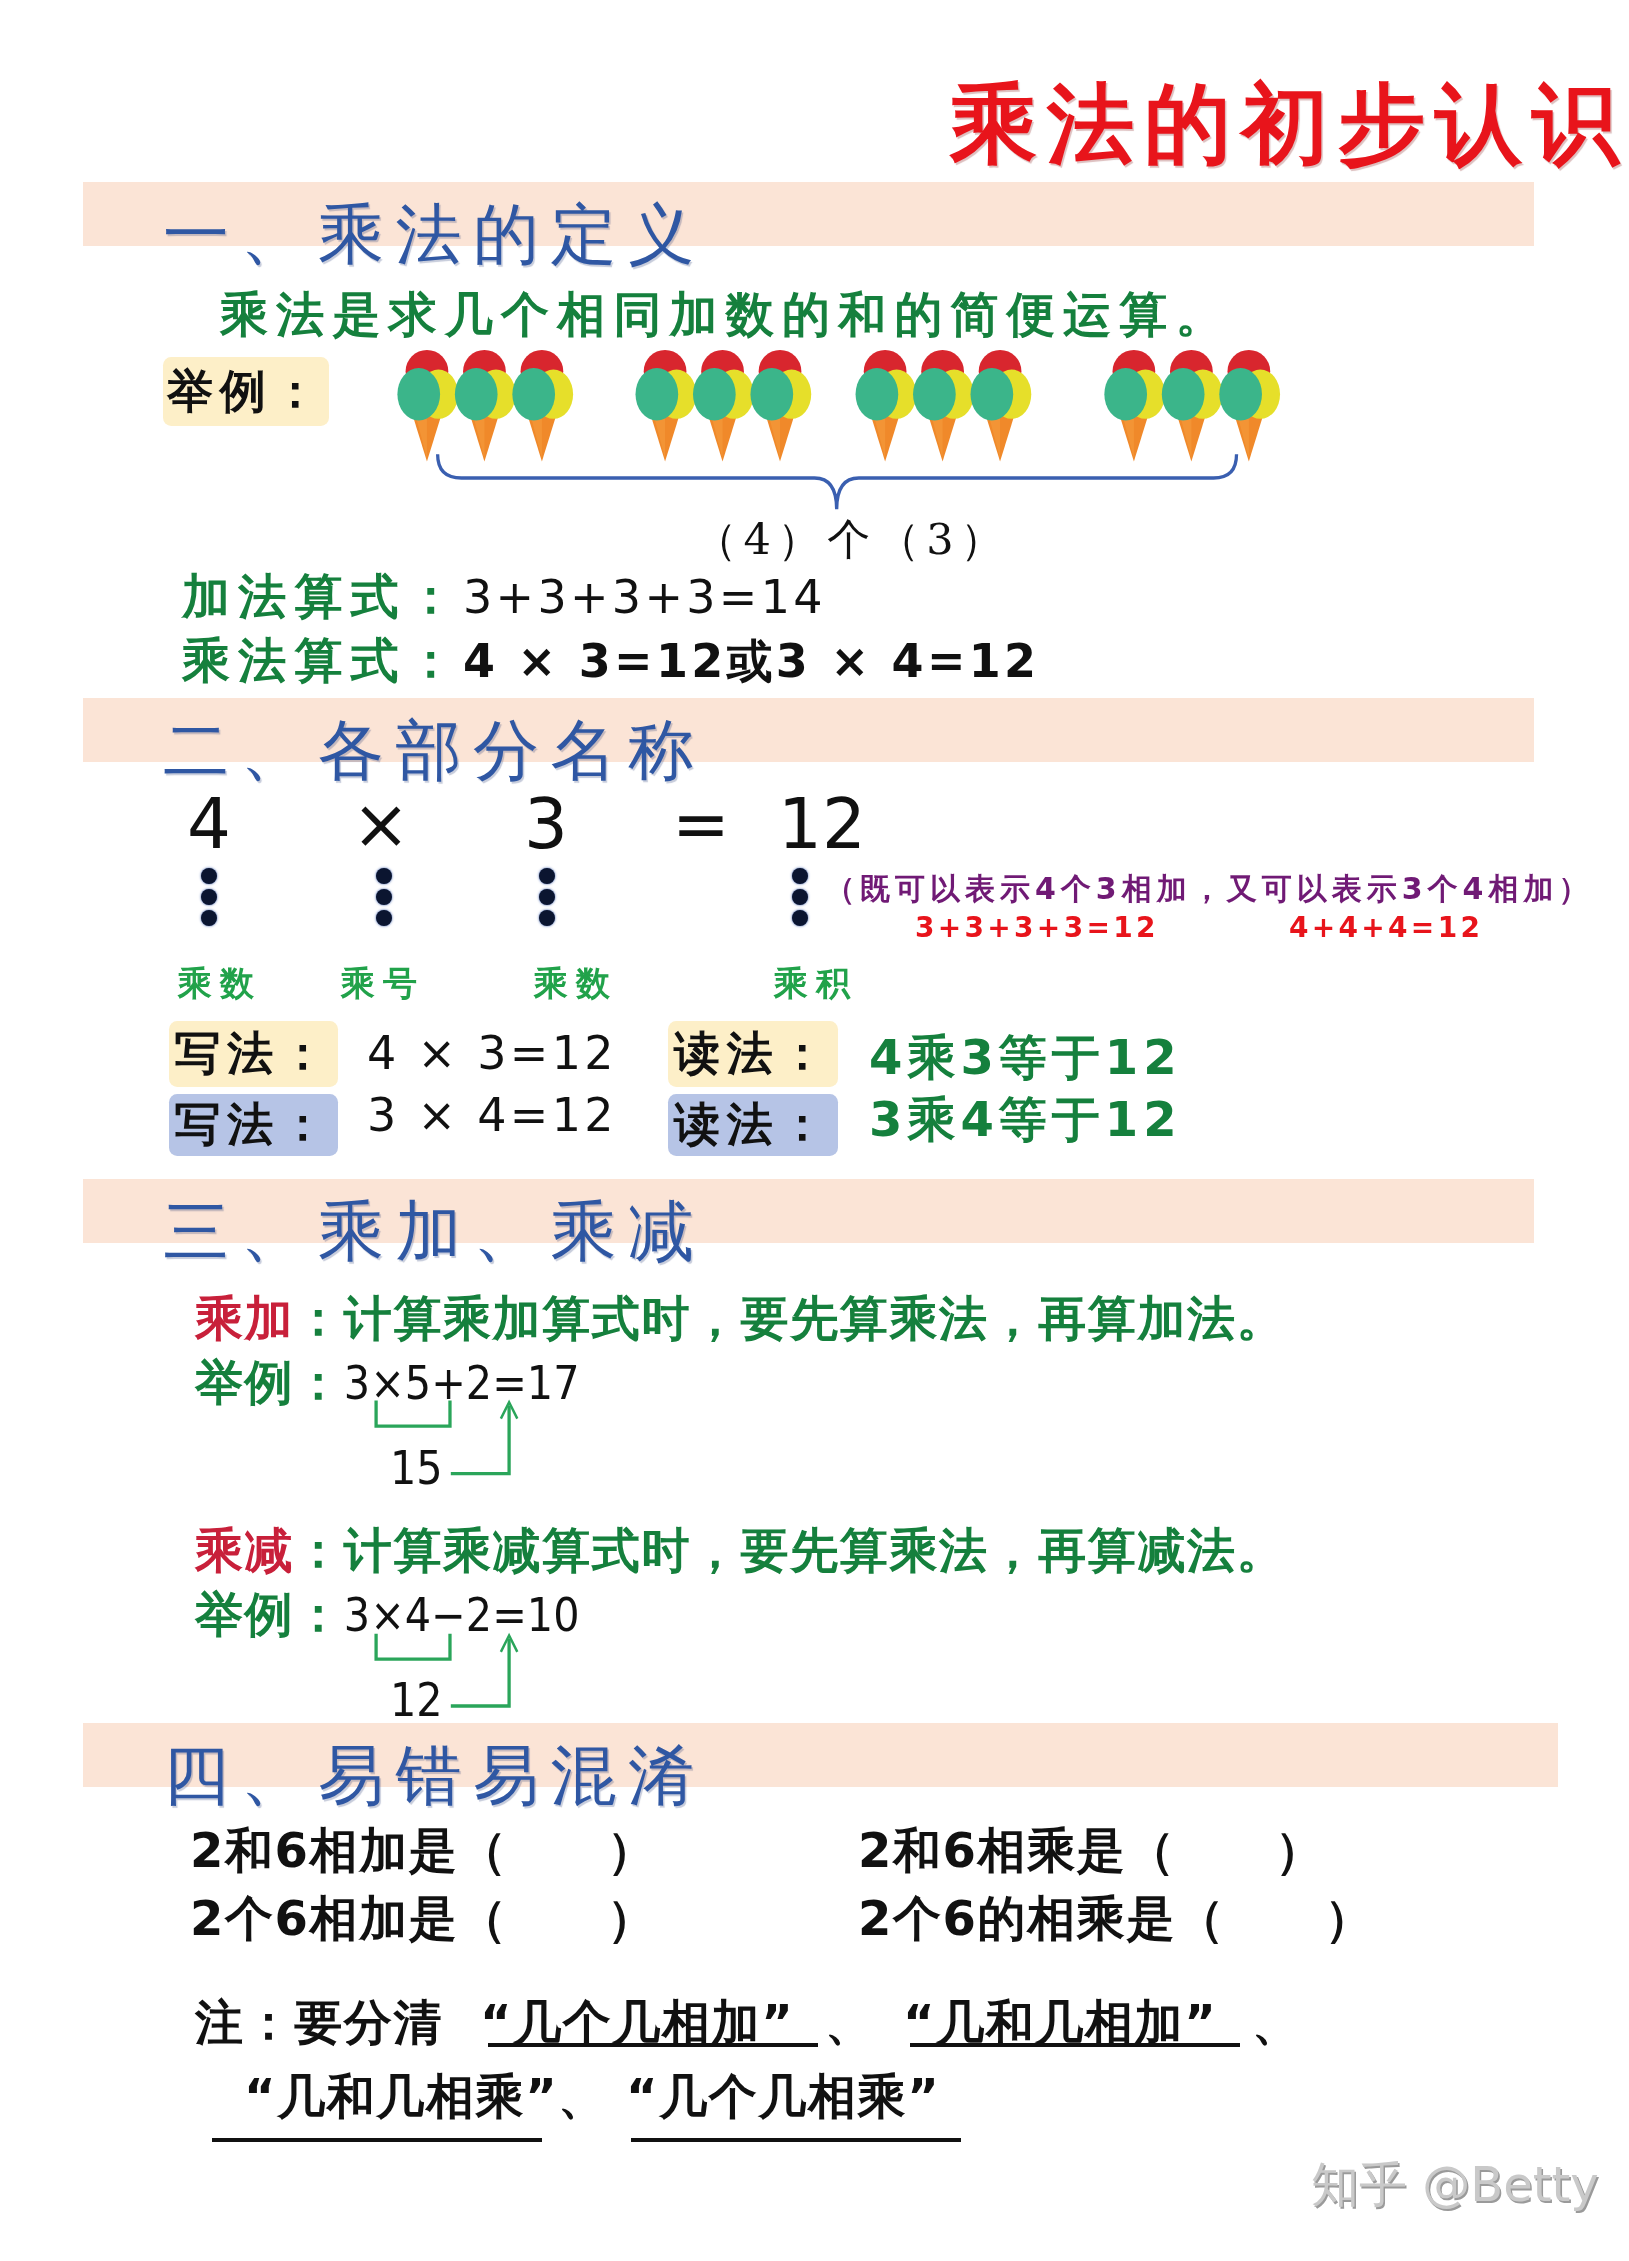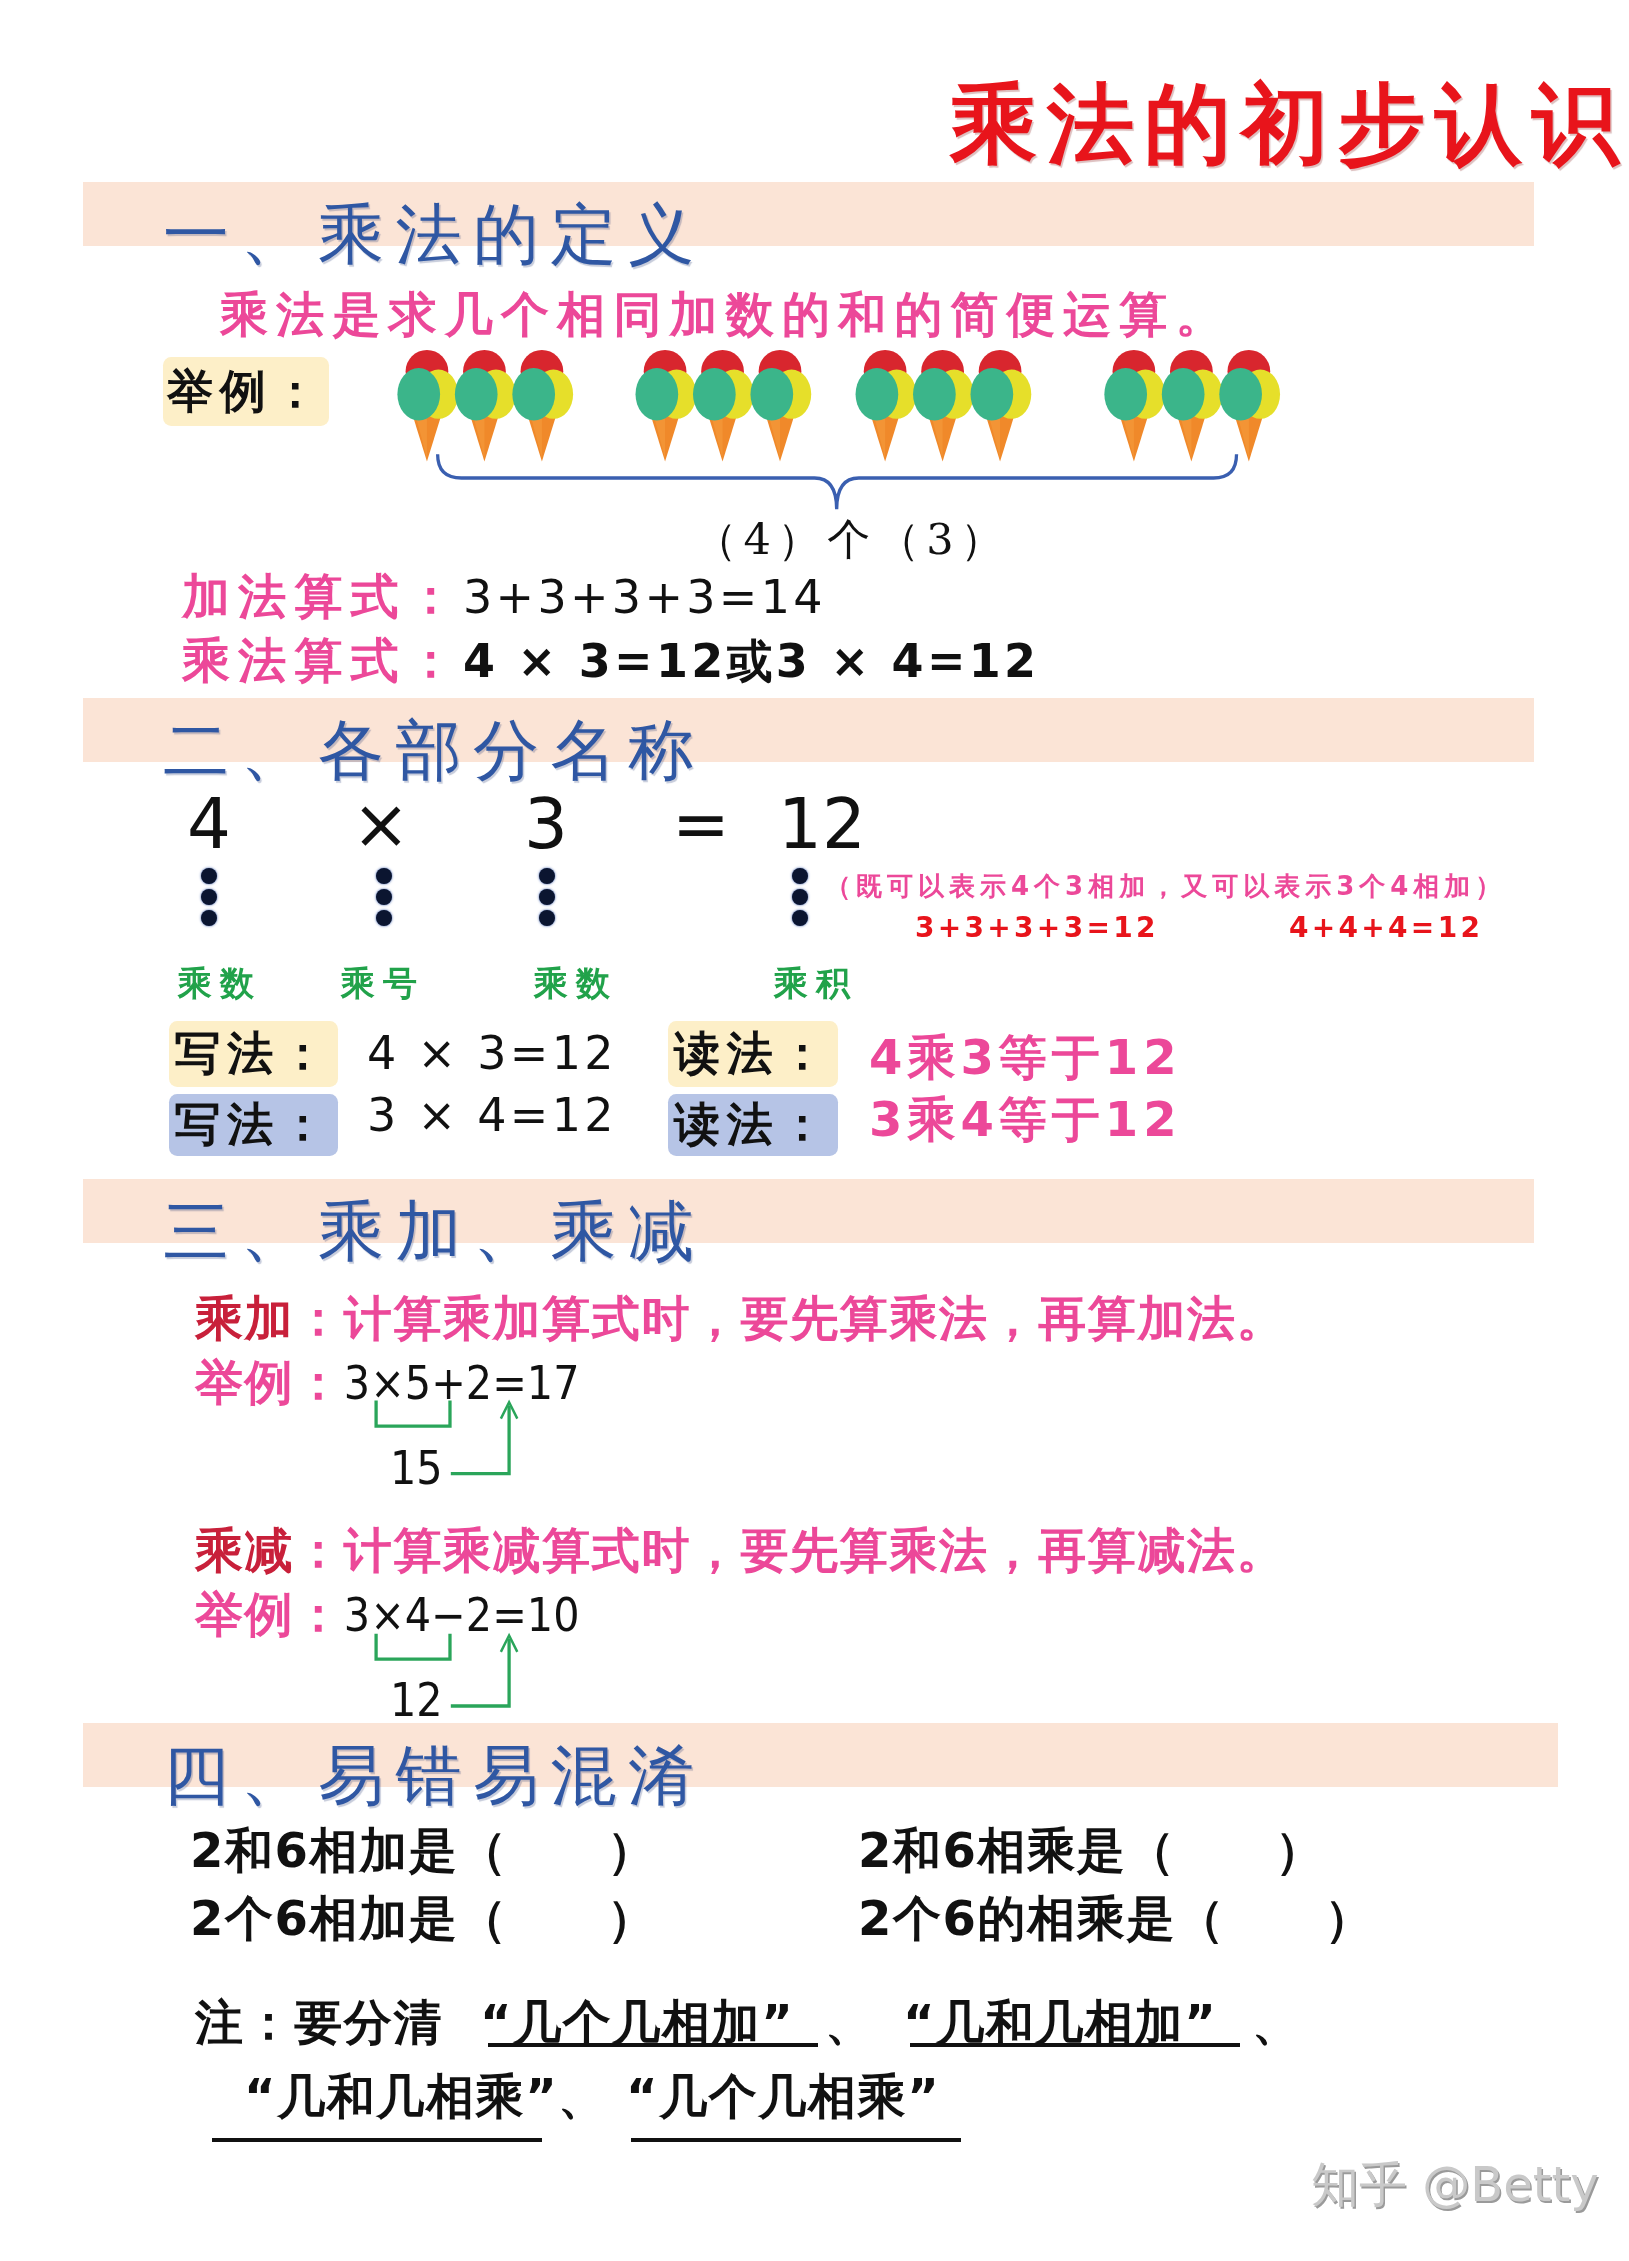--- a/index.html
+++ b/index.html
@@ -18,31 +18,31 @@
   }
   .band {
     left:83px; width:1451px; height:64px; background:#fbe4d6;
   }
   .band-text {
     position:absolute; left:80px; top:8.2px;
     font-family:"DejaVu Serif", "Liberation Serif", serif;
     font-size:66px; color:#2f57a3; letter-spacing:11.5px;
     text-shadow:1.6px 1.6px 0.8px rgba(30,50,110,0.25);
   }
-  .body-cn { font-size:48px; letter-spacing:8.2px; color:#ec4899; font-weight:bold; }
+  .body-cn { font-size:48px; letter-spacing:8.2px; color:#15803d; font-weight:bold; }
   .tag {
     border-radius:8.2px; font-size:46px; font-weight:bold;
     display:flex; align-items:center; justify-content:center; letter-spacing:6.6px;
   }
   .tag-yellow { background:#fdefc8; }
   .tag-blue { background:#b6c4e6; }
   .bignum { font-family:"DejaVu Sans", sans-serif; font-size:69px; color:#111; transform:translateX(-50%); }
   .dot { position:absolute; width:16.4px; height:16.4px; border-radius:50%; background:#0b1530; box-shadow:0 0 2.5px #2b4ea0; }
   .green-label { font-size:34px; color:#21a24a; font-weight:bold; letter-spacing:8.2px; transform:translateX(-50%); }
-  .red-note { font-size:26px; font-weight:bold; color:#ec4899; letter-spacing:5px; }
+  .red-note { font-size:30px; font-weight:bold; color:#701a75; letter-spacing:5px; }
   .red-eq { font-size:28px; font-weight:bold; color:#e8141b; letter-spacing:3.3px; }
   .eq-text { font-size:46px; letter-spacing:3.3px; font-family:"DejaVu Sans", sans-serif; }
   .label-red { color:#c8203a; }
   .ex-num { font-size:46px; font-family:"DejaVu Sans Condensed", "DejaVu Sans", sans-serif; }
   .q { font-size:48px; font-weight:bold; letter-spacing:1.6px; }
   .underline { position:absolute; height:4.1px; background:#111; }
   .watermark {
     font-size:48px; color:#c9c9c9; text-shadow:1.6px 1.6px 0 #9a9a9a;
   }
 </style>

